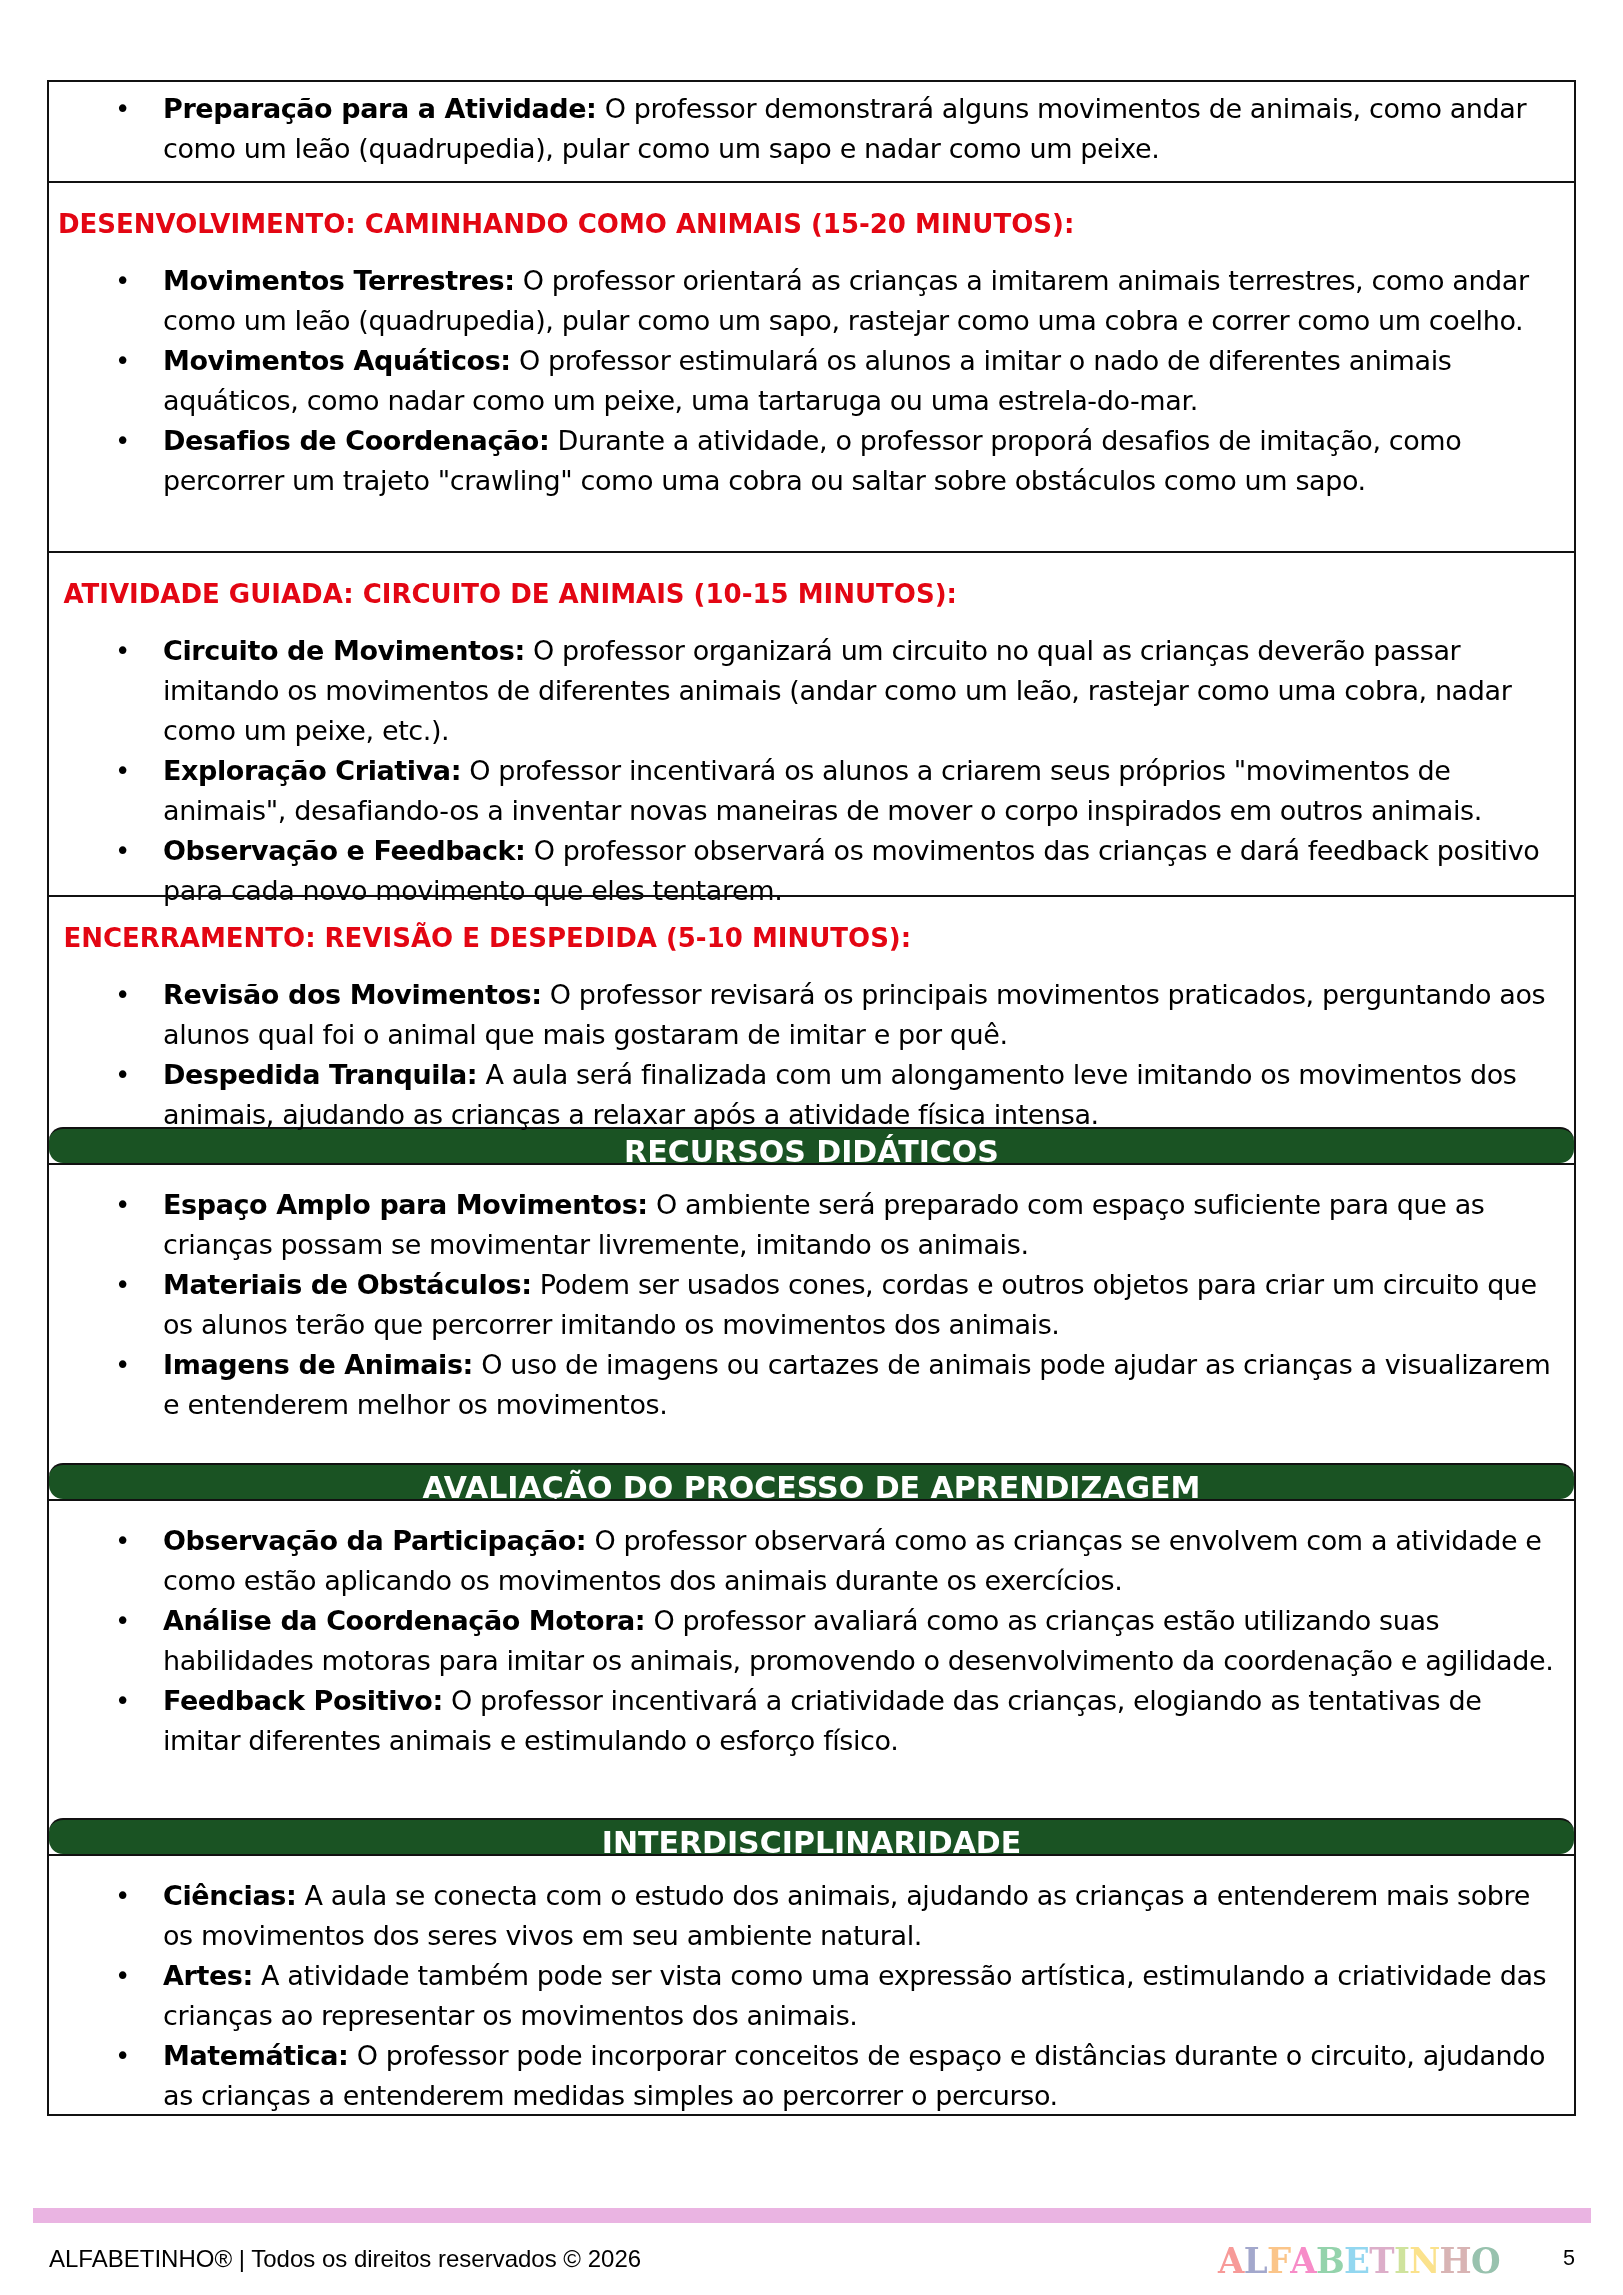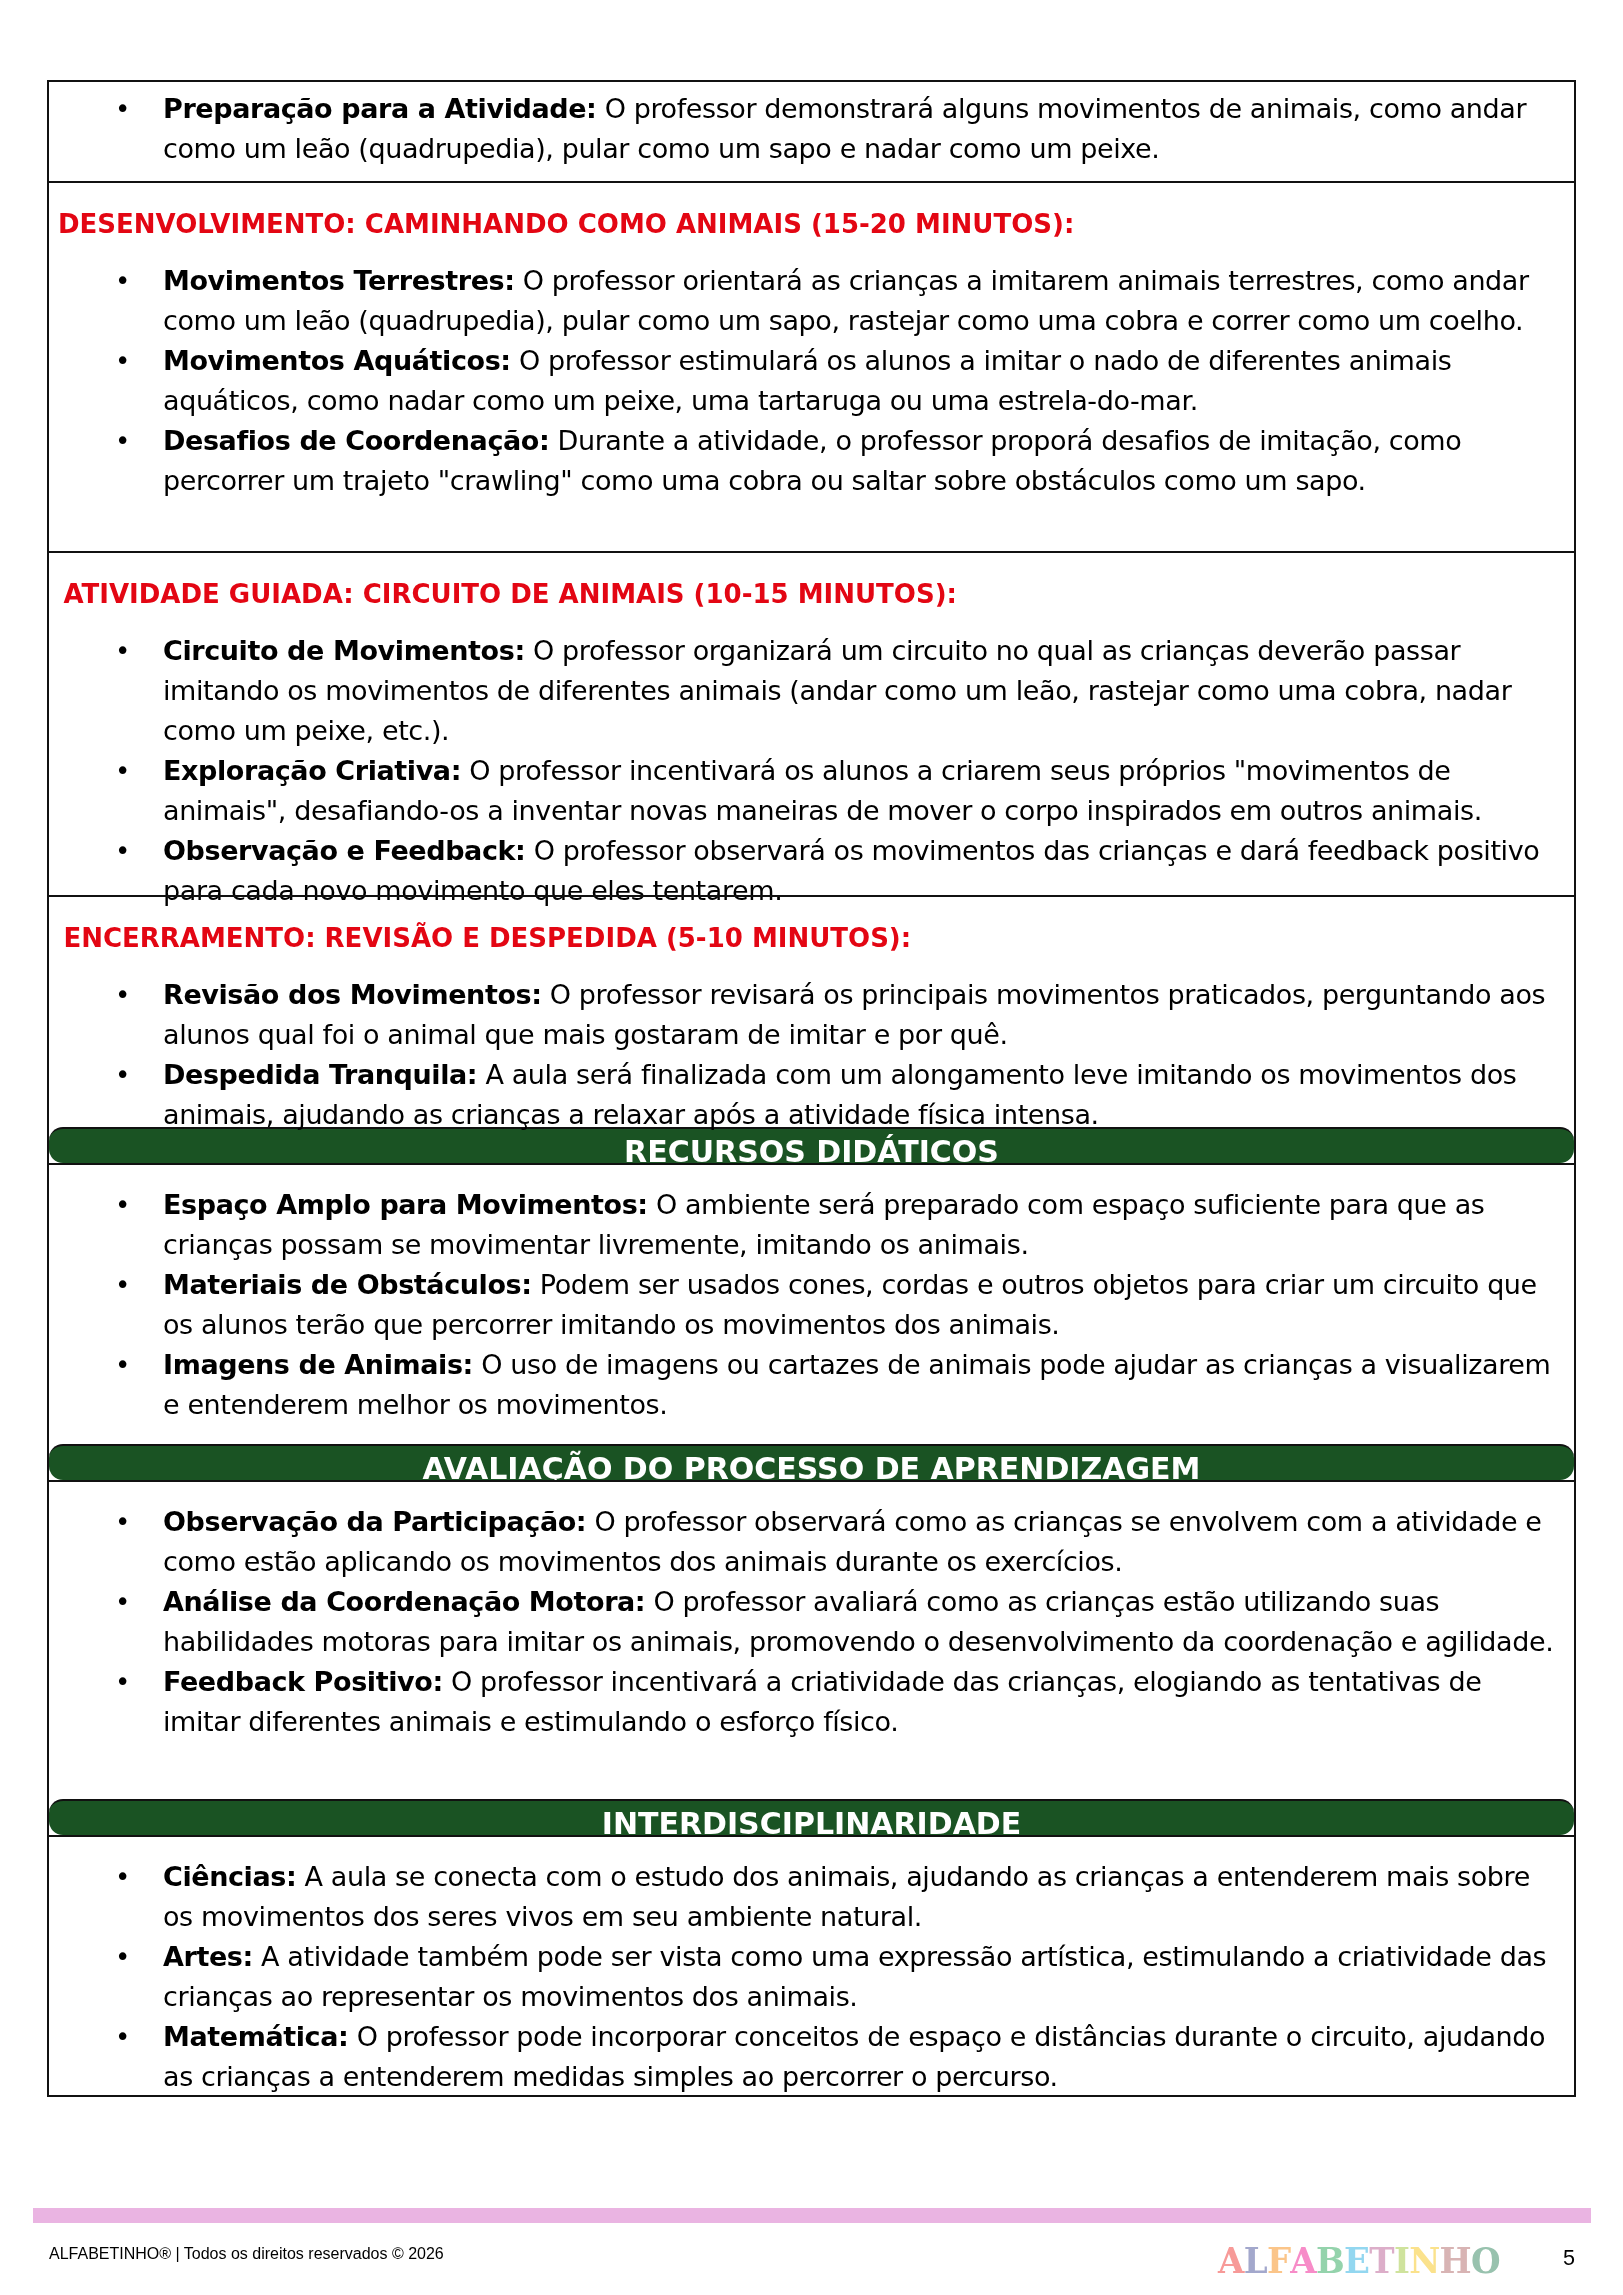--- a/index.html
+++ b/index.html
@@ -24,21 +24,21 @@
   ul { list-style:none; margin:0; padding:0 13px 0 0; }
   li { position:relative; padding-left:114px; font-size:27px; line-height:40px;
        letter-spacing:-0.4px; }
   li .bullet { position:absolute; left:66px; top:0; font-size:26px; }
   li b { font-weight:bold; }
   .r1 ul { padding-top:6.5px; }
   .after-title { padding-top:19.6px; }
   .body-list { padding-top:19.6px; }
   .footer-bar { position:absolute; left:33px; top:2208px; width:1558px; height:15px;
                 background:#eab4e2; }
-  .footer-text { position:absolute; left:49px; top:2245px; font-size:16px;
+  .footer-text { position:absolute; left:49px; top:2245px; font-size:24px;
                  font-family:"Liberation Sans",sans-serif; }
   .logo { position:absolute; left:1218px; top:2240px; font-family:"DejaVu Serif","Liberation Serif",serif;
           font-weight:bold; font-size:34px; letter-spacing:-0.7px; transform:scaleY(1.05); }
   .logo span { display:inline-block; }
   .page-num { position:absolute; left:1563px; top:2245px; font-size:21.6px;
               font-family:"Liberation Sans",sans-serif; }
 </style>
 </head>
 <body>
 
@@ -77,21 +77,21 @@
 
   <div class="hdr" style="background: rgb(26, 83, 35); color: rgb(255, 255, 255);">RECURSOS DIDÁTICOS</div>
   <div class="row body-recursos">
     <ul class="body-list">
         <li><span class="bullet">•</span><b>Espaço Amplo para Movimentos:</b><span> O ambiente será preparado com espaço suficiente para que as crianças possam se movimentar livremente, imitando os animais.</span></li>
         <li><span class="bullet">•</span><b>Materiais de Obstáculos:</b><span> Podem ser usados cones, cordas e outros objetos para criar um circuito que os alunos terão que percorrer imitando os movimentos dos animais.</span></li>
         <li><span class="bullet">•</span><b>Imagens de Animais:</b><span> O uso de imagens ou cartazes de animais pode ajudar as crianças a visualizarem e entenderem melhor os movimentos.</span></li>
       </ul>
   </div>
 
-  <div class="hdr" style="background: rgb(26, 83, 35); color: rgb(255, 255, 255);">AVALIAÇÃO DO PROCESSO DE APRENDIZAGEM</div>
+  <div class="hdr" style="background: rgb(26, 83, 35); color: rgb(255, 255, 255); margin-top: 19px;">AVALIAÇÃO DO PROCESSO DE APRENDIZAGEM</div>
   <div class="row body-avaliacao">
     <ul class="body-list">
         <li><span class="bullet">•</span><b>Observação da Participação:</b><span> O professor observará como as crianças se envolvem com a atividade e como estão aplicando os movimentos dos animais durante os exercícios.</span></li>
         <li><span class="bullet">•</span><b>Análise da Coordenação Motora:</b><span> O professor avaliará como as crianças estão utilizando suas habilidades motoras para imitar os animais, promovendo o desenvolvimento da coordenação e agilidade.</span></li>
         <li><span class="bullet">•</span><b>Feedback Positivo:</b><span> O professor incentivará a criatividade das crianças, elogiando as tentativas de imitar diferentes animais e estimulando o esforço físico.</span></li>
       </ul>
   </div>
 
   <div class="hdr" style="background: rgb(26, 83, 35); color: rgb(255, 255, 255);">INTERDISCIPLINARIDADE</div>
   <div class="row body-inter">

